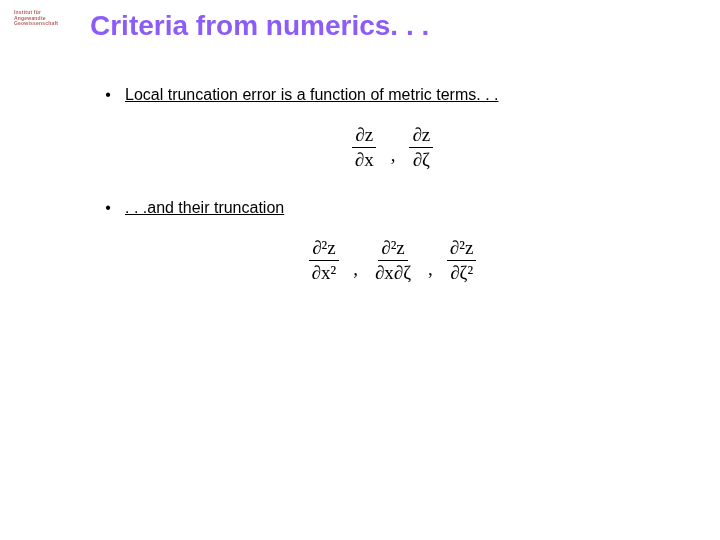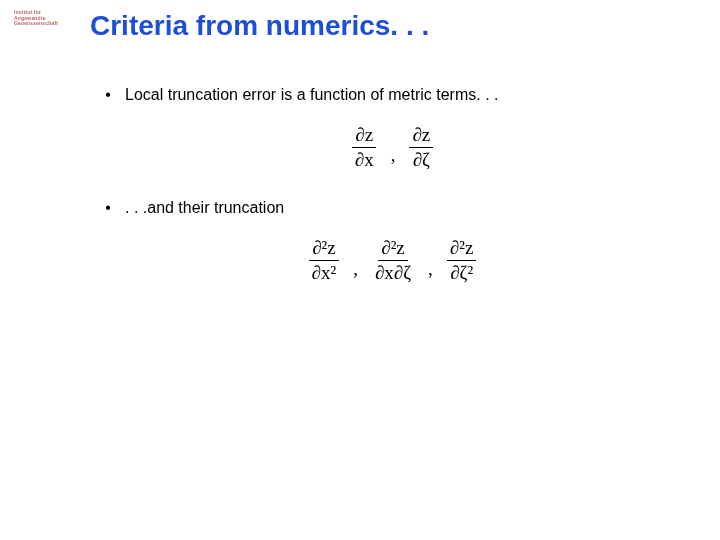--- a/index.html
+++ b/index.html
@@ -28,21 +28,21 @@
     color: #b56360;
     font-weight: 600;
     letter-spacing: 0.2px;
   }
   .title {
     position: absolute;
     top: 10px;
     left: 90px;
     font-size: 28px;
     font-weight: 700;
-    color: #1d4ed8;
+    color: #8b5cf6;
   }
   .bullets {
     position: absolute;
     top: 85px;
     left: 105px;
     right: 40px;
   }
   .bullet {
     display: flex;
     align-items: flex-start;
@@ -52,20 +52,21 @@
     margin-bottom: 18px;
   }
   .dot {
     width: 6px;
     text-align: center;
     line-height: 1.3;
     font-size: 16px;
   }
   .bullet-text {
     line-height: 1.3;
+    text-decoration: underline;
   }
   .eq-block {
     margin: 6px 0 28px 0;
     text-align: center;
     font-family: "Times New Roman", Times, serif;
     font-size: 19px;
   }
   .eq-row {
     display: inline-flex;
     align-items: center;

